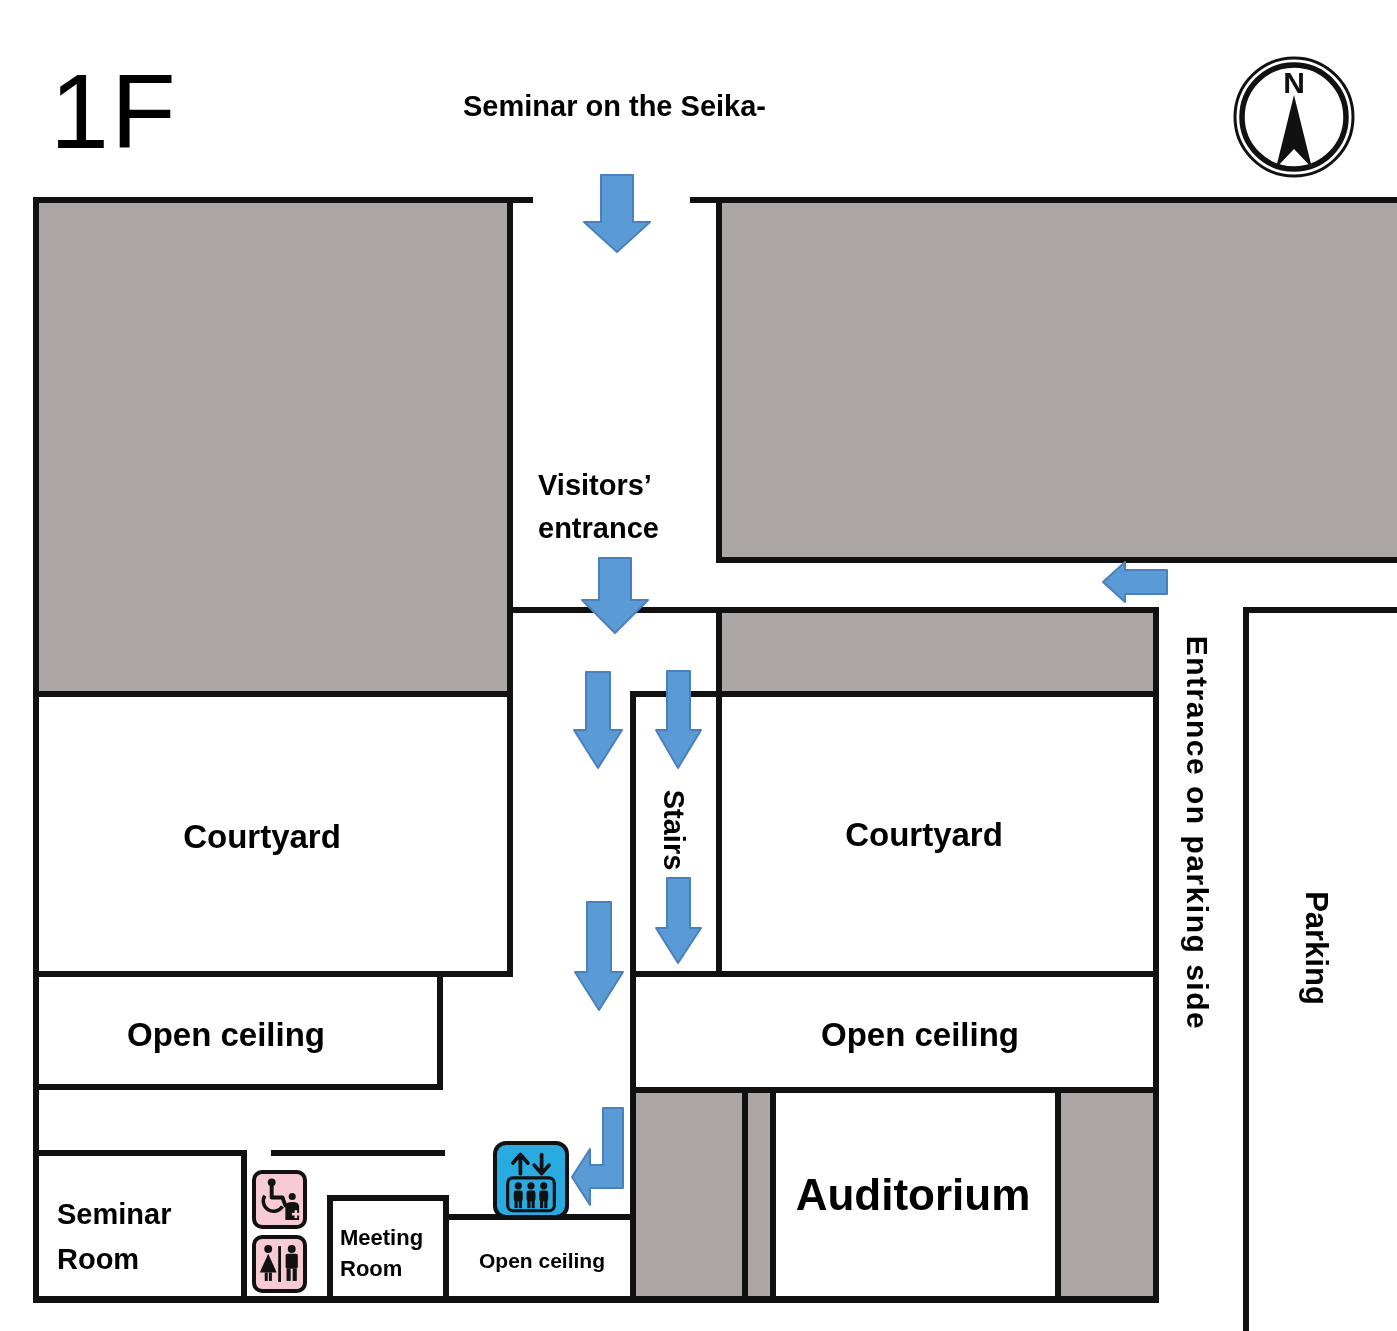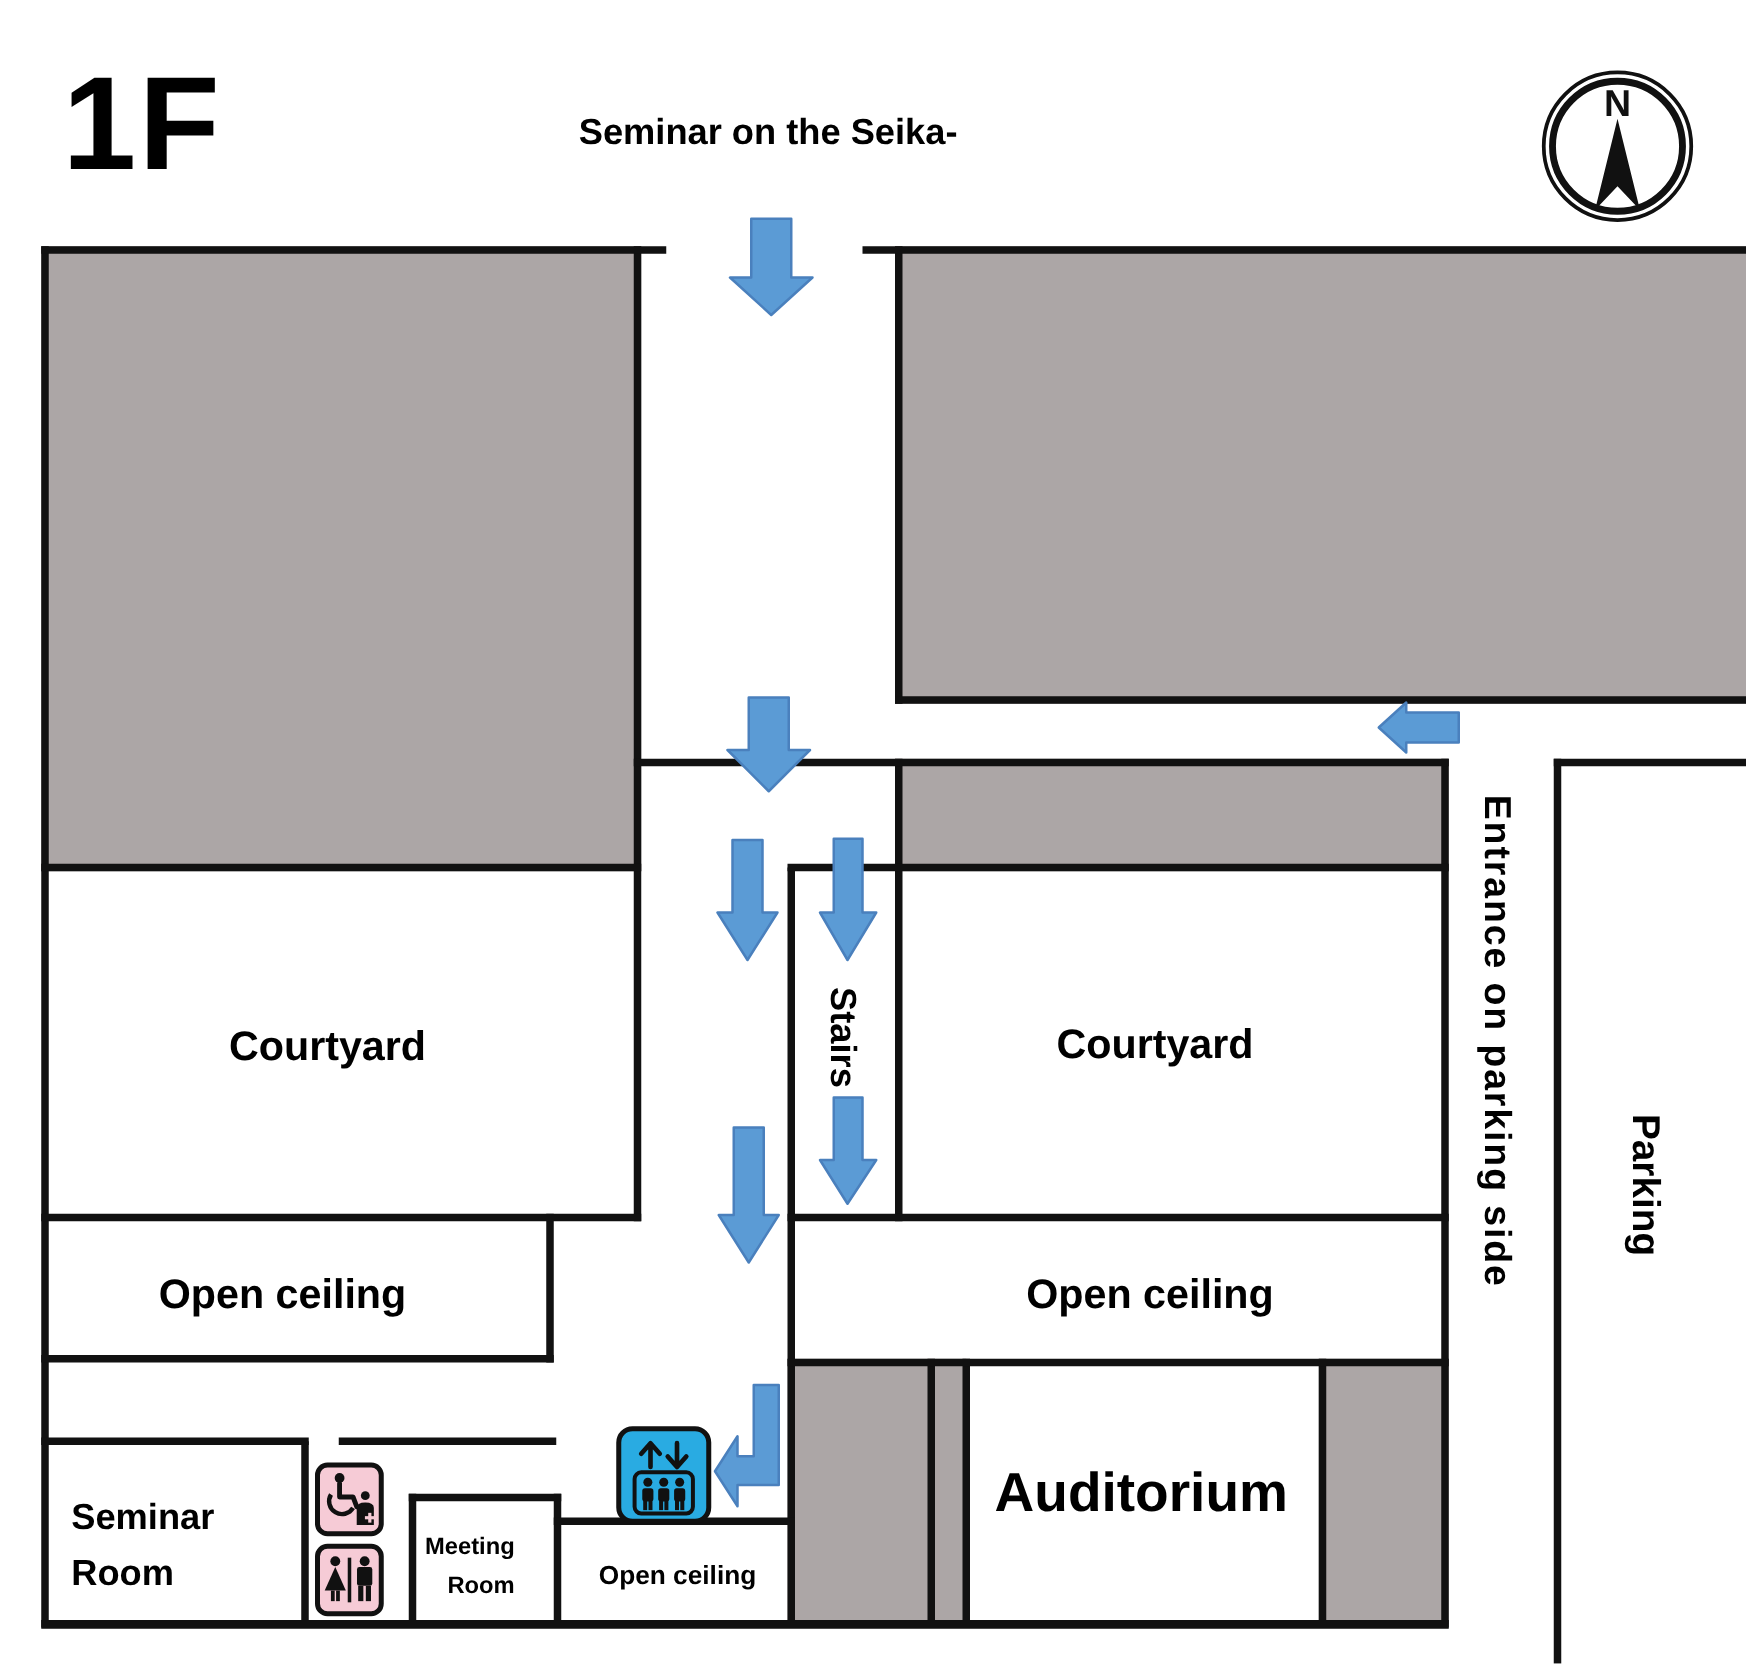--- a/index.html
+++ b/index.html
@@ -6,21 +6,21 @@
   .plan{
     position:relative; width:1397px; height:1331px; background:#ffffff;
     font-family:"Liberation Sans", sans-serif; color:#000; overflow:hidden;
   }
   .gray{position:absolute; background:#ACA6A6; z-index:1;}
   .wline{position:absolute; background:#111; z-index:2;}
   .lbl{position:absolute; font-weight:bold; color:#000; z-index:4; white-space:nowrap;}
   .lbl.center{transform:translate(-50%,-50%);}
   .lbl.vert{transform:translate(-50%,-50%) rotate(90deg);}
   .lbl .ln{display:block;}
-  .floor-title{position:absolute; left:50px; top:46px; font-size:106px; font-weight:700; line-height:1; z-index:4; letter-spacing:2px;}
+  .floor-title{position:absolute; left:50px; top:58px; font-size:106px; font-weight:400; line-height:1; z-index:4; letter-spacing:2px;}
   .arrows{position:absolute; left:0; top:0; z-index:5; pointer-events:none;}
   .icon-box{position:absolute; box-sizing:border-box; z-index:6; border-radius:10px;}
   .pink{background:#F6CBD6; border:4px solid #111;}
   .elev{background:#29ABE2; border:4px solid #111; border-radius:13px;}
   svg{display:block;}
 </style>
 </head>
 <body>
 
 <div class="plan">
@@ -63,35 +63,39 @@
   <div class="wline" style="left:327px; top:1195px; width:122px; height:6px;"></div>
   <div class="wline" style="left:443px; top:1214px; width:193px; height:6px;"></div>
   <div class="wline" style="left:33px; top:1296px; width:1126px; height:7px;"></div>
 
   <div class="floor-title">1F</div>
 
   <div class="lbl" style="left:463px; top:84px; font-size:29px; line-height:45px;">
     <span class="ln">Seminar on the Seika-</span>
   </div>
 
+  <div class="lbl" style="left:538px; top:464px; font-size:29px; line-height:43px;">
+    <span class="ln">Visitors’</span>
+    <span class="ln">entrance</span>
+  </div>
 
   <div class="lbl center" style="left:262px; top:837px; font-size:33px;">Courtyard</div>
   <div class="lbl center" style="left:924px; top:835px; font-size:33px;">Courtyard</div>
   <div class="lbl vert" style="left:673px; top:830px; font-size:29px;">Stairs</div>
   <div class="lbl center" style="left:226px; top:1035px; font-size:33px;">Open ceiling</div>
   <div class="lbl center" style="left:920px; top:1035px; font-size:33px;">Open ceiling</div>
   <div class="lbl center" style="left:542px; top:1261px; font-size:21px;">Open ceiling</div>
   <div class="lbl center" style="left:913px; top:1195px; font-size:44px;">Auditorium</div>
 
   <div class="lbl" style="left:57px; top:1192px; font-size:29px; line-height:45px;">
     <span class="ln">Seminar</span>
     <span class="ln">Room</span>
   </div>
 
-  <div class="lbl" style="left:340px; top:1222px; font-size:19px; line-height:31px;text-align:right;">
+  <div class="lbl" style="left:340px; top:1222px; font-size:22px; line-height:31px;">
     <span class="ln">Meeting</span>
     <span class="ln">Room</span>
   </div>
 
   <div class="lbl vert" style="left:1197px; top:833px; font-size:30px; letter-spacing:1.5px;">Entrance on parking side</div>
   <div class="lbl vert" style="left:1316px; top:948px; font-size:31px;">Parking</div>
 
   <div style="position:absolute; left:1232px; top:55px; z-index:6;">
     <svg width="124" height="124" viewBox="0 0 124 124">
       <circle cx="62" cy="62" r="59" fill="#ffffff" stroke="#111" stroke-width="3"></circle>

